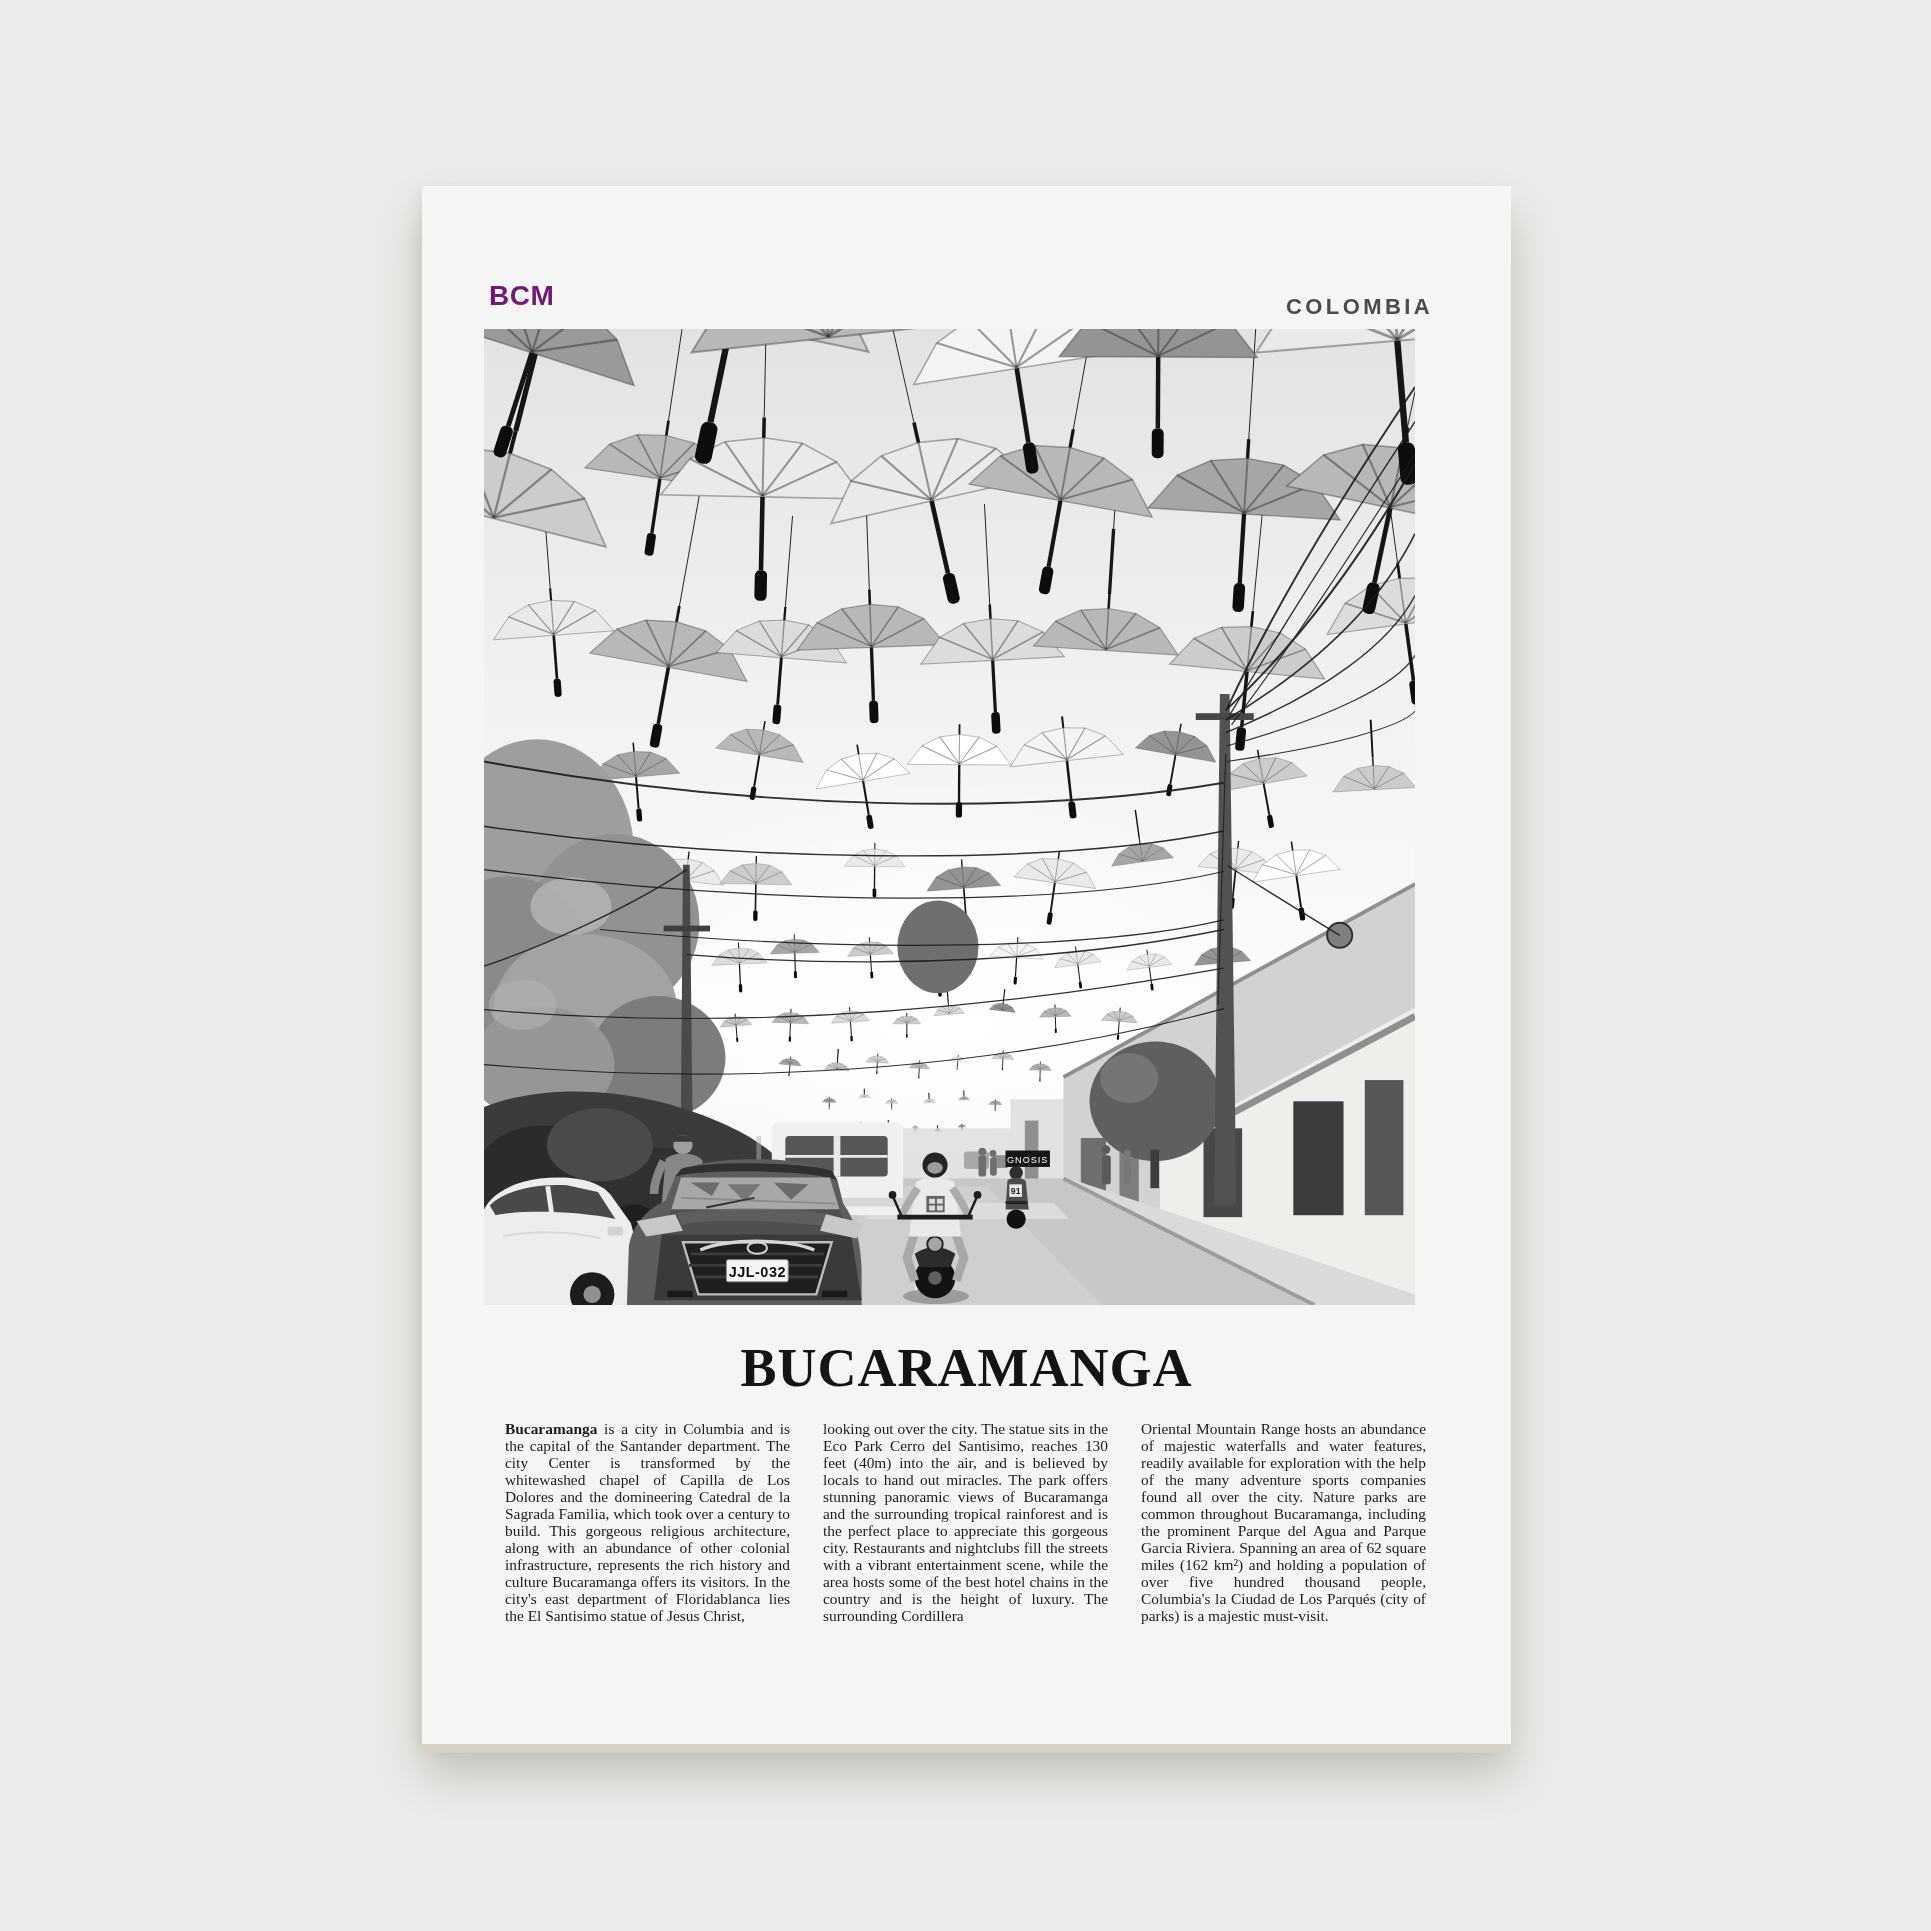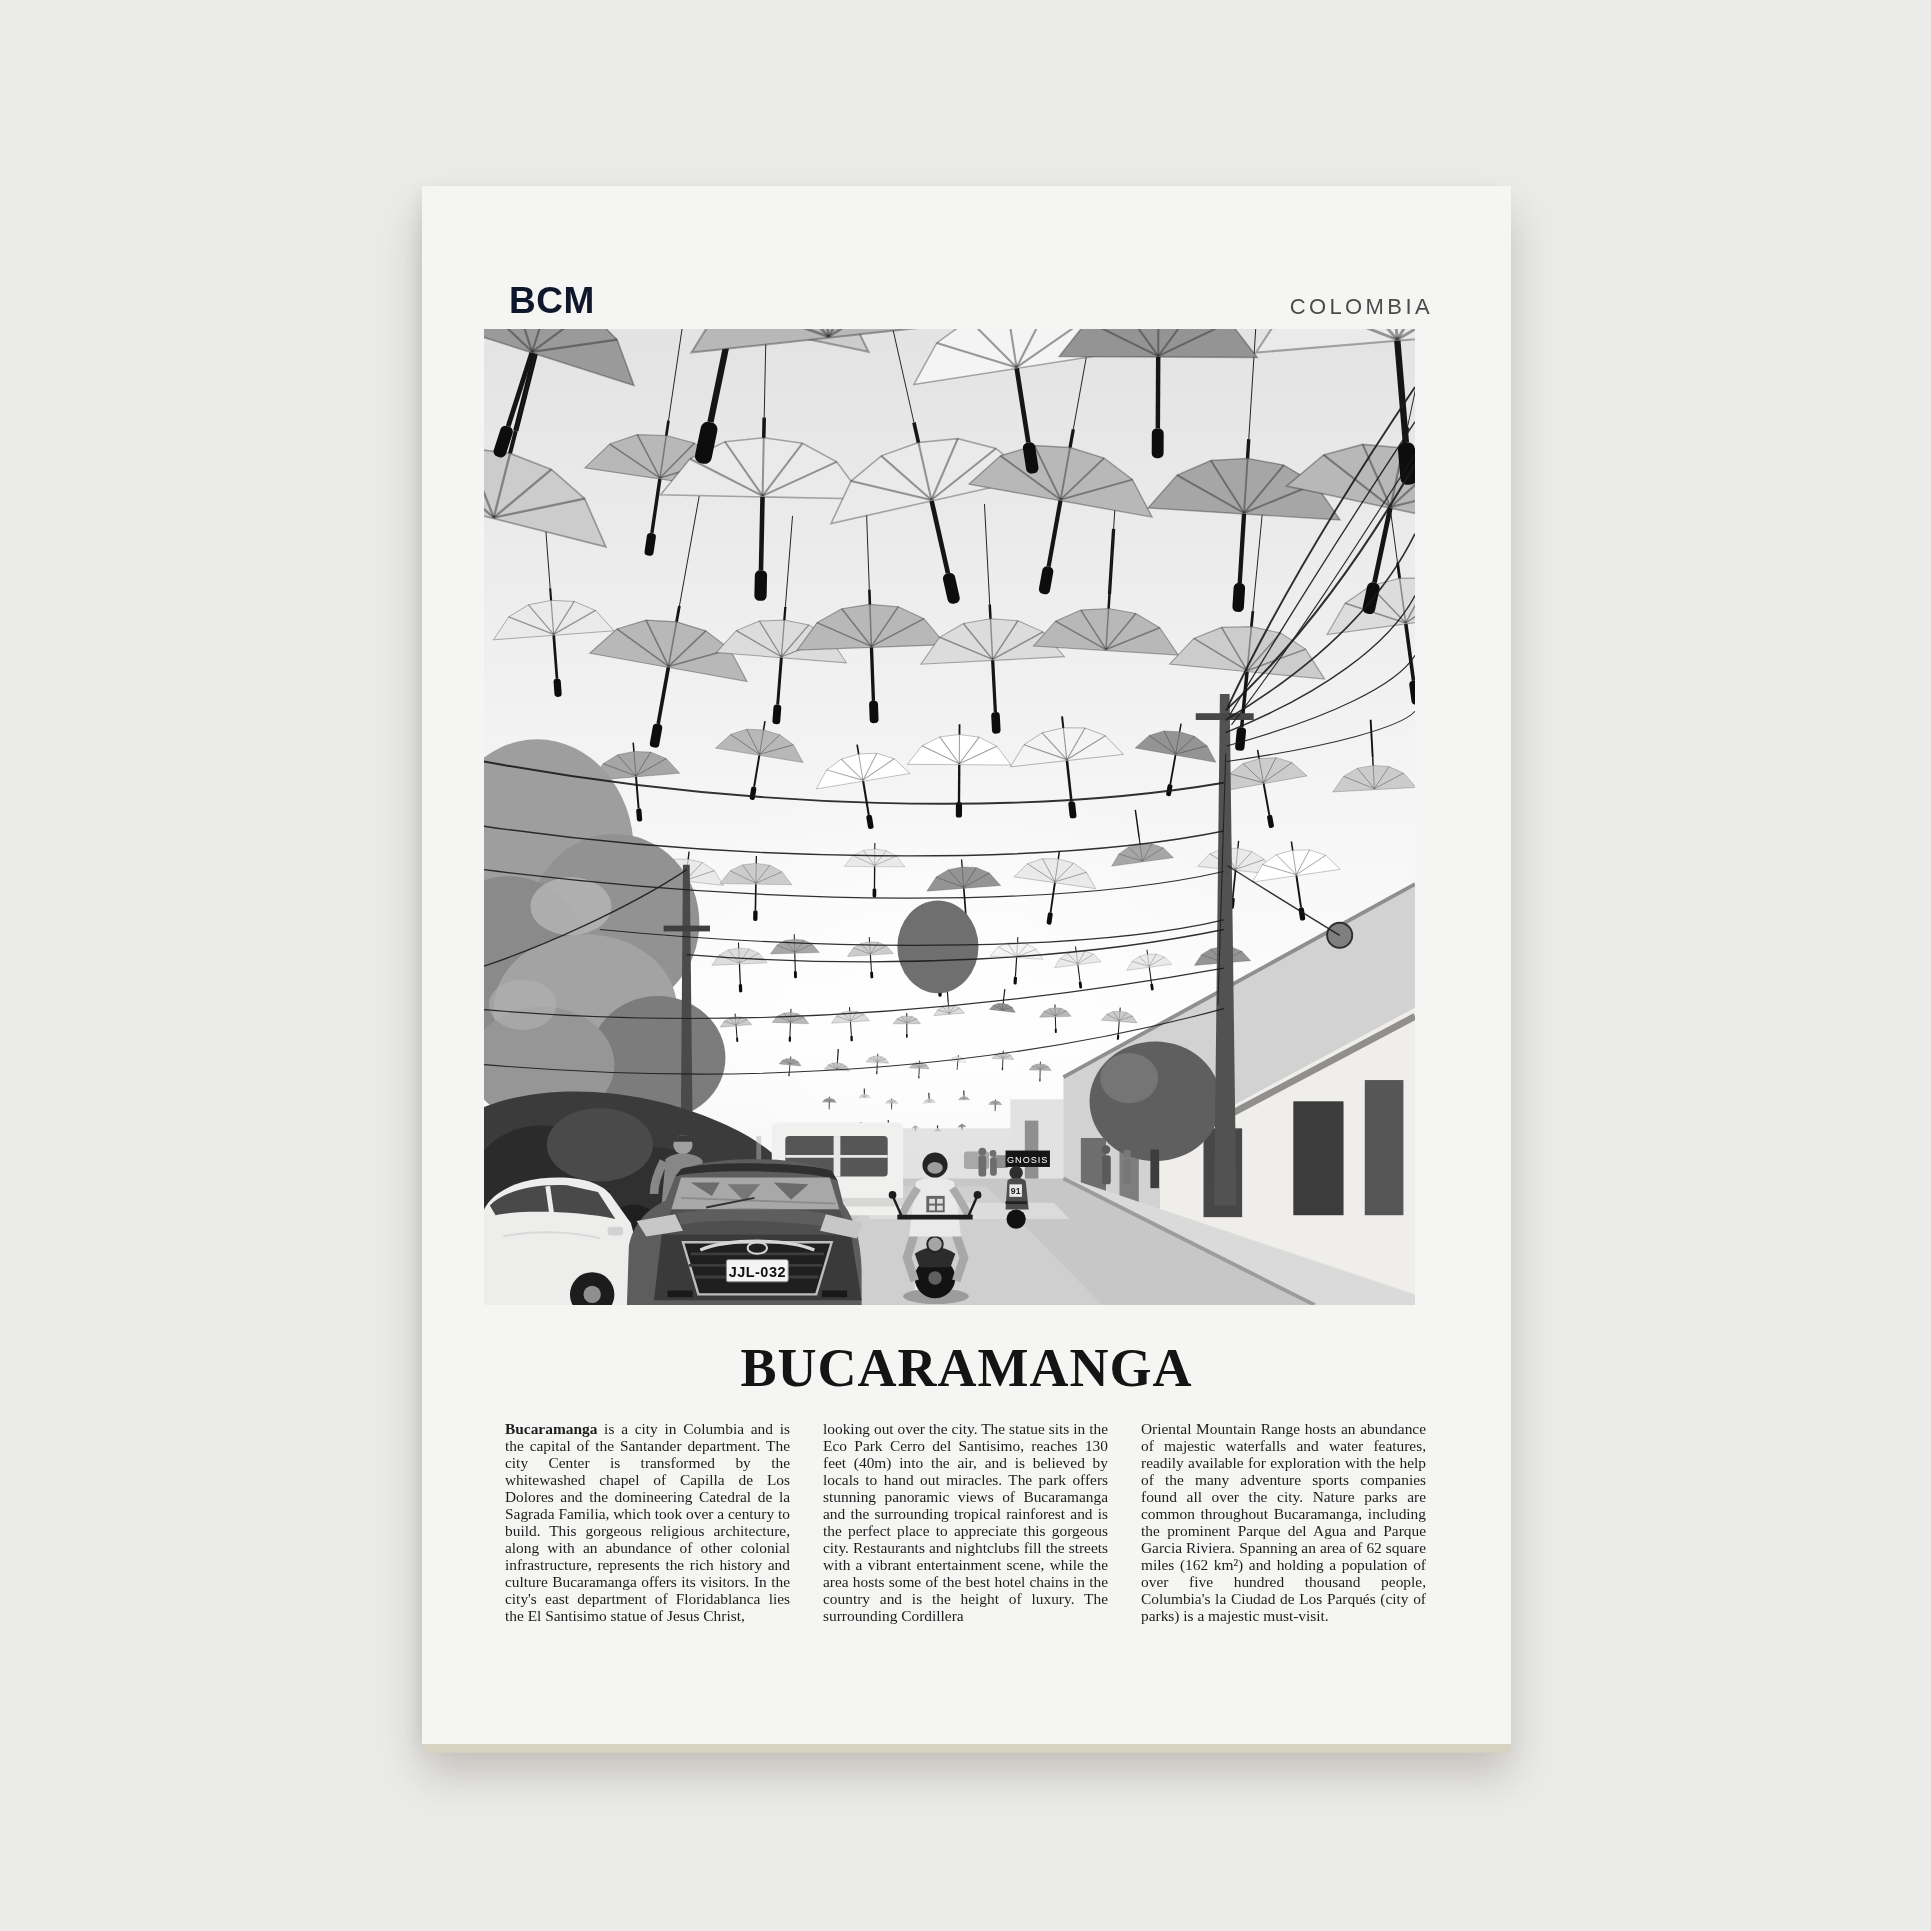--- a/index.html
+++ b/index.html
@@ -7,27 +7,27 @@
     width:1931px;height:1931px;position:relative;overflow:hidden;
     background:#ebebe9;
     font-family:"Liberation Serif",serif;
   }
   .poster{
     position:absolute;left:422px;top:186px;width:1089px;height:1558px;
     background:#f5f5f3;
     box-shadow:0 9.7px 0 -1px #d8d2c2, 0 29px 41px rgba(95,90,75,0.30), -5.8px 3.9px 13.5px rgba(0,0,0,0.05);
   }
   .brand{
-    position:absolute;left:87px;top:96px;
+    position:absolute;left:67px;top:96px;
     font-family:"Liberation Sans",sans-serif;font-weight:bold;
-    font-size:37px;letter-spacing:0.5px;color:#0f172a;line-height:1;
+    font-size:28px;letter-spacing:0.5px;color:#701a75;line-height:1;
   }
   .country{
     position:absolute;right:78px;top:110px;
-    font-family:"Liberation Sans",sans-serif;font-weight:normal;
+    font-family:"Liberation Sans",sans-serif;font-weight:bold;
     font-size:22px;letter-spacing:3.4px;color:#4b4b4b;line-height:1;
   }
   .photo{
     position:absolute;left:62px;top:143px;width:931px;height:976px;
     overflow:hidden;background:#5eead4;
   }
   .photo svg{display:block;width:931px;height:976px;}
   .title{
     position:absolute;left:0;right:0;top:1153px;margin:0;
     text-align:center;font-family:"Liberation Serif",serif;

